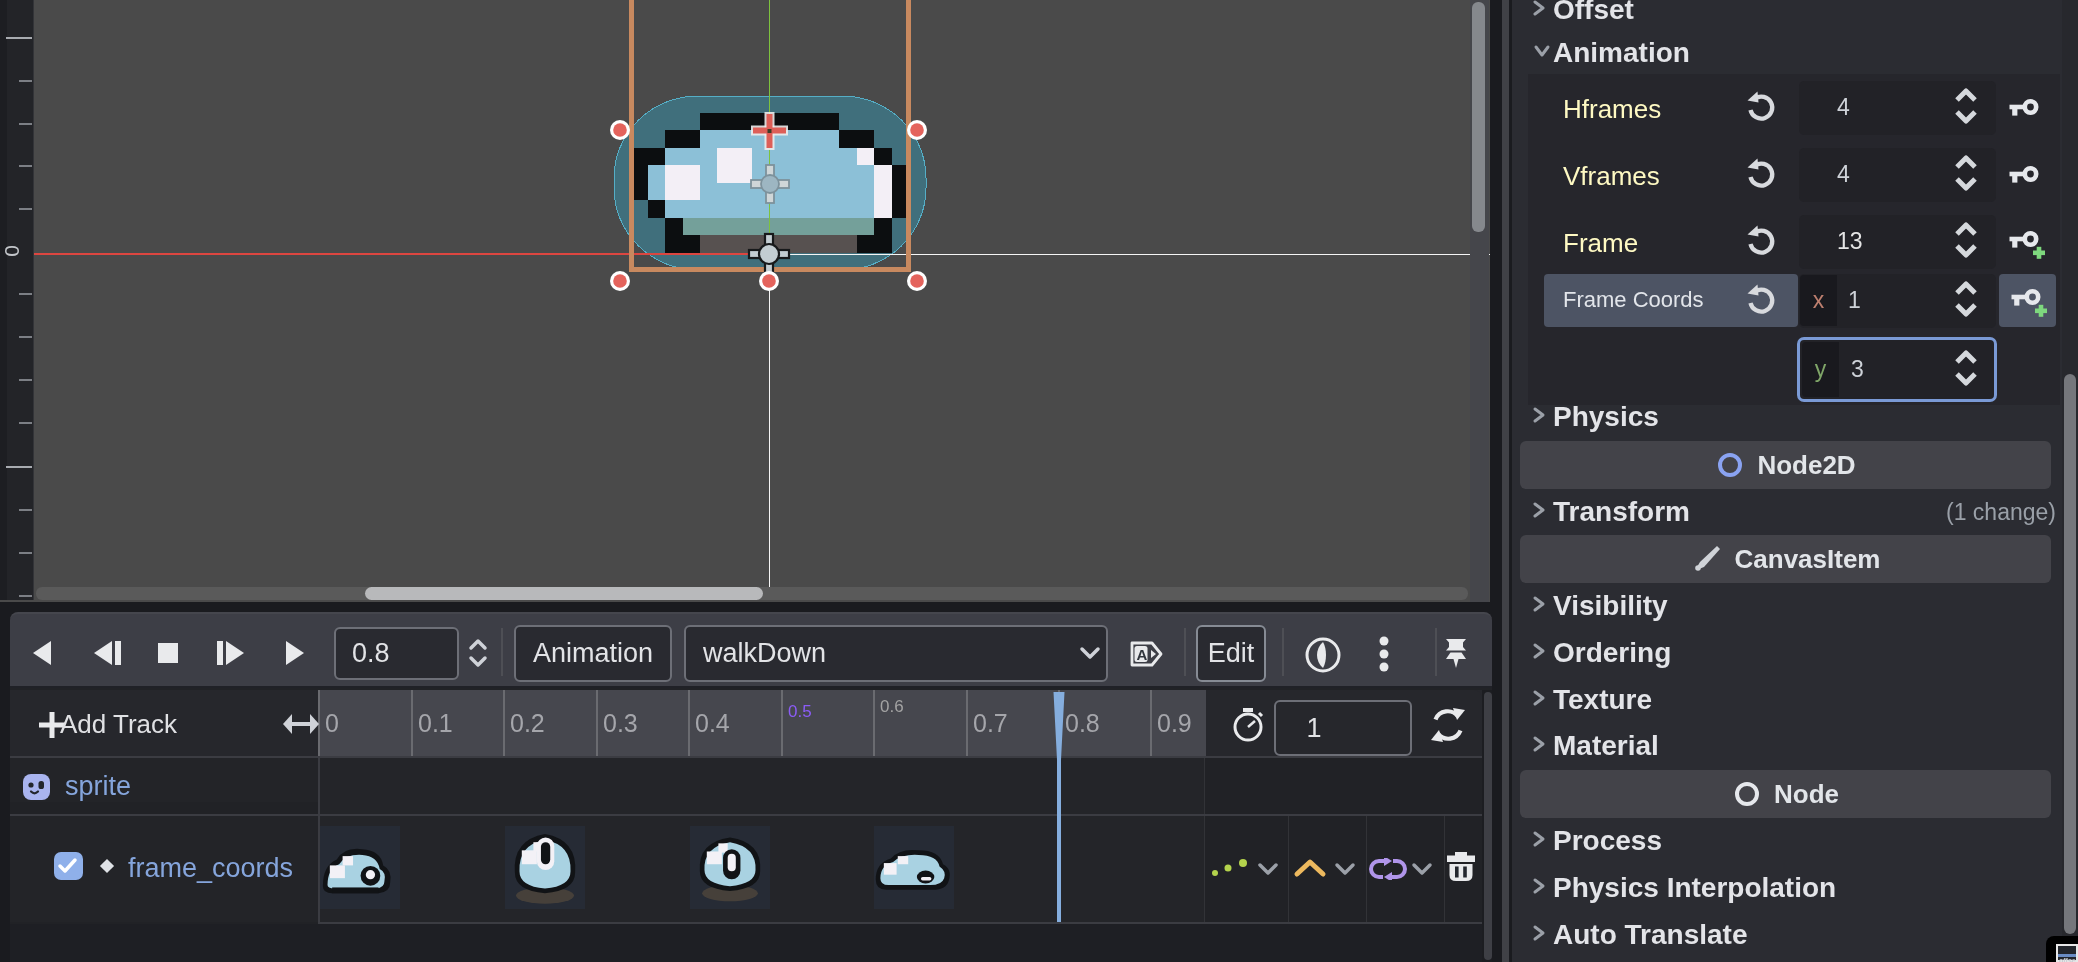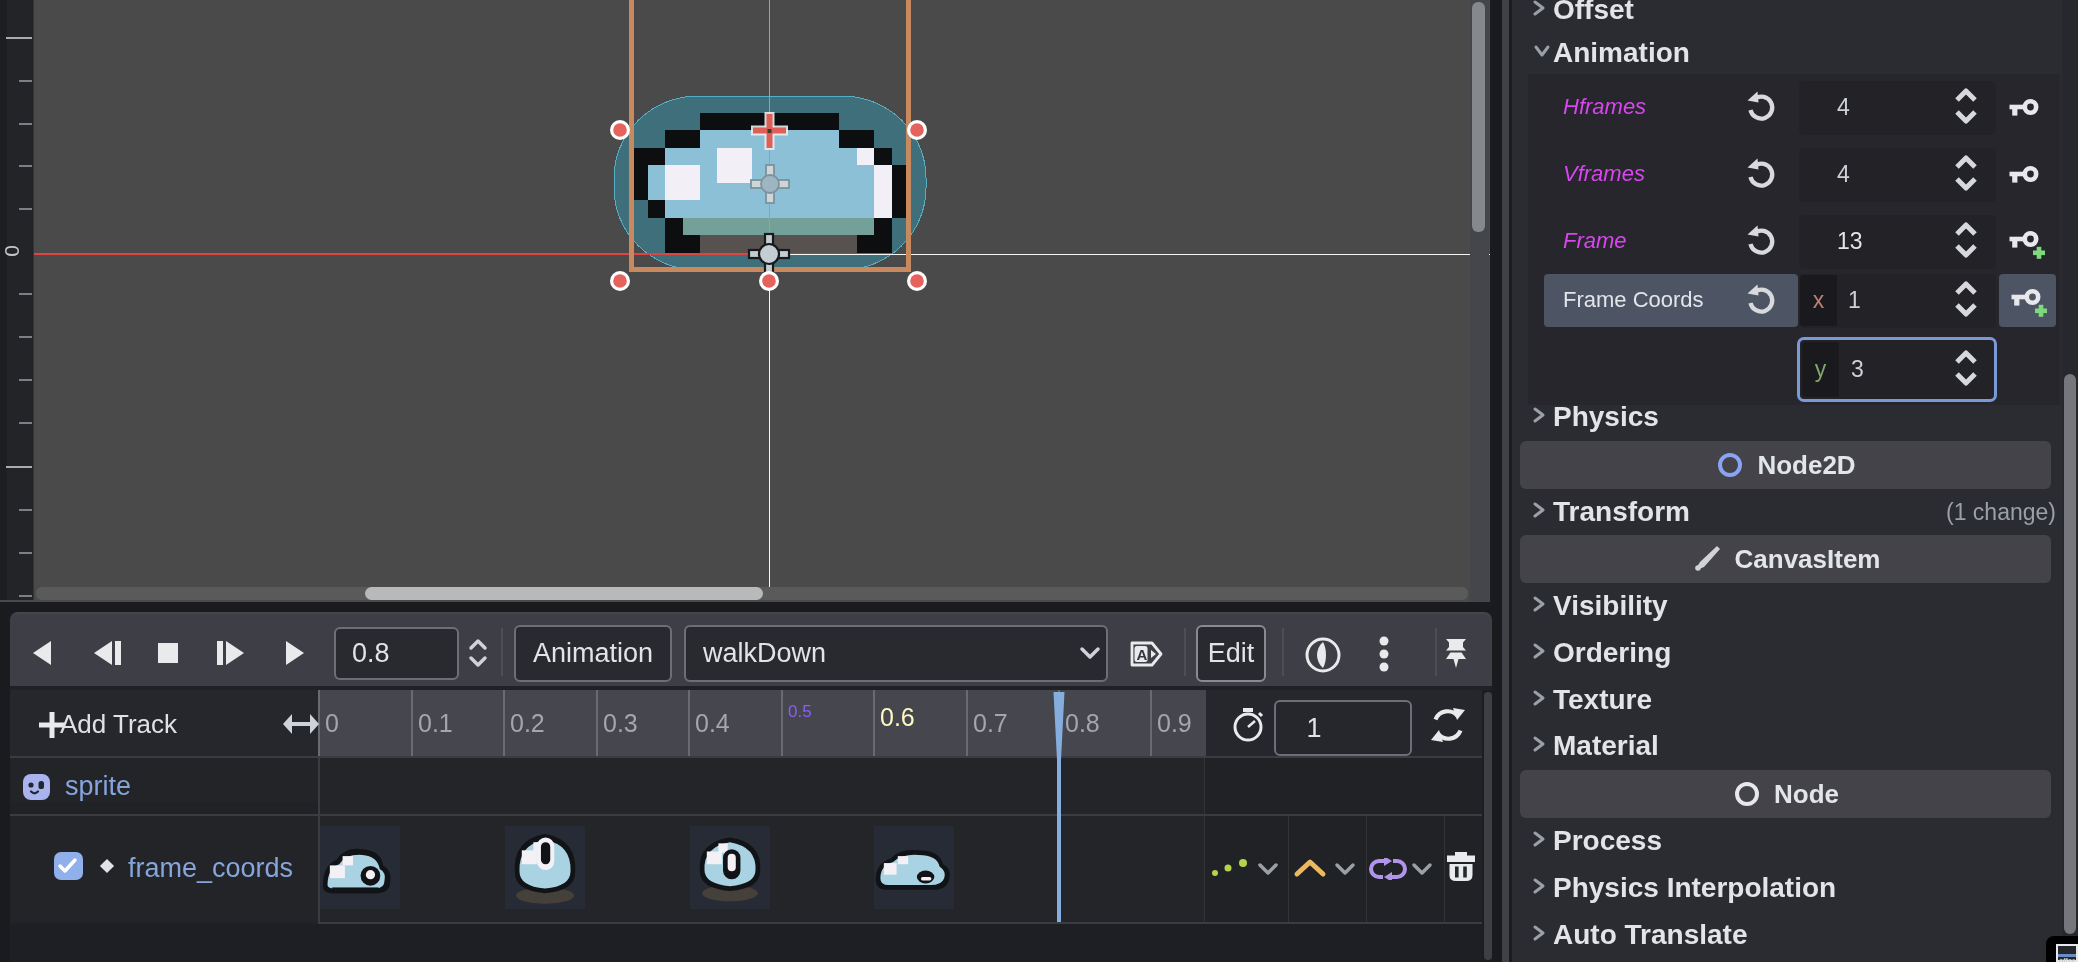--- a/index.html
+++ b/index.html
@@ -19,21 +19,21 @@
 #toolbar { position:absolute; left:0; top:0; width:1482px; height:76px; background:#3d3e46; border-radius:8px 8px 0 0; border-bottom:2px solid #202127; border-top:2px solid #45464d; }
 .field { position:absolute; background:#292a30; border:2px solid #6d6f77; border-radius:6px; color:#e2e3e6; font-size:27px; display:flex; align-items:center; }
 .btn { position:absolute; background:#292a30; border:2px solid #6d6f77; border-radius:6px; color:#e2e3e6; font-size:27px; display:flex; align-items:center; justify-content:center; }
 .vsep { position:absolute; top:14px; height:48px; width:2px; background:#4e4f55; }
 
 #insp { position:absolute; left:1512px; top:0; width:566px; height:962px; background:#2b2c32; }
 .secrow { position:absolute; left:0; width:566px; height:40px; }
 .secrow .chev { position:absolute; left:20px; top:50%; transform:translateY(-50%); }
 .secrow .ttl { position:absolute; left:41px; top:50%; transform:translateY(-50%); color:#e3e4e8; font-weight:bold; font-size:28px; }
 .band { position:absolute; left:8px; width:531px; height:48px; background:#434349; border-radius:6px; display:flex; align-items:center; justify-content:center; color:#e2e5e9; font-weight:bold; font-size:26px; }
-.plabel { position:absolute; color:#d946ef; font-size:22px;font-style:italic; }
+.plabel { position:absolute; color:#fef9c3; font-size:26px; }
 .pbox { position:absolute; left:287px; width:197px; height:54px; background:#222227; border-radius:5px; color:#d3d4d8; font-size:23px; }
 </style>
 </head>
 <body>
 <div id="stage">
 <div id="vp">
 
   <svg class="abs" style="left:613px;top:95px" width="314" height="176" viewBox="0 0 314 176" shape-rendering="crispEdges">
     <rect x="1" y="1" width="312" height="174" rx="84" ry="82" fill="#406f7c" stroke="#55aec6" stroke-width="1"></rect>
     <g>
@@ -186,21 +186,21 @@
         <div class="abs" style="left:408px;top:19px;color:#a5a6ab;font-size:25px">0.1</div>
         <div class="abs" style="left:493px;top:0;width:2px;height:68px;background:#6a6b70"></div>
         <div class="abs" style="left:500px;top:19px;color:#a5a6ab;font-size:25px">0.2</div>
         <div class="abs" style="left:586px;top:0;width:2px;height:68px;background:#6a6b70"></div>
         <div class="abs" style="left:593px;top:19px;color:#a5a6ab;font-size:25px">0.3</div>
         <div class="abs" style="left:678px;top:0;width:2px;height:68px;background:#6a6b70"></div>
         <div class="abs" style="left:685px;top:19px;color:#a5a6ab;font-size:25px">0.4</div>
         <div class="abs" style="left:771px;top:0;width:2px;height:68px;background:#6a6b70"></div>
         <div class="abs" style="left:778px;top:12px;color:#8b5cf6;font-size:17px">0.5</div>
         <div class="abs" style="left:863px;top:0;width:2px;height:68px;background:#6a6b70"></div>
-        <div class="abs" style="left:870px;top:13px;color:#fef9c3;font-size:25px">0.6</div>
+        <div class="abs" style="left:870px;top:7px;color:#a3a3a3;font-size:17px">0.6</div>
         <div class="abs" style="left:956px;top:0;width:2px;height:68px;background:#6a6b70"></div>
         <div class="abs" style="left:963px;top:19px;color:#a5a6ab;font-size:25px">0.7</div>
         <div class="abs" style="left:1048px;top:0;width:2px;height:68px;background:#6a6b70"></div>
         <div class="abs" style="left:1055px;top:19px;color:#a5a6ab;font-size:25px">0.8</div>
         <div class="abs" style="left:1140px;top:0;width:2px;height:68px;background:#6a6b70"></div>
         <div class="abs" style="left:1147px;top:19px;color:#a5a6ab;font-size:25px">0.9</div>
     <svg class="abs" style="left:27px;top:20px" width="30" height="30" fill="#e9eaec">
           <rect x="12.5" y="2" width="5" height="26"></rect>
           <rect x="2" y="12.5" width="26" height="5"></rect>
         </svg>

